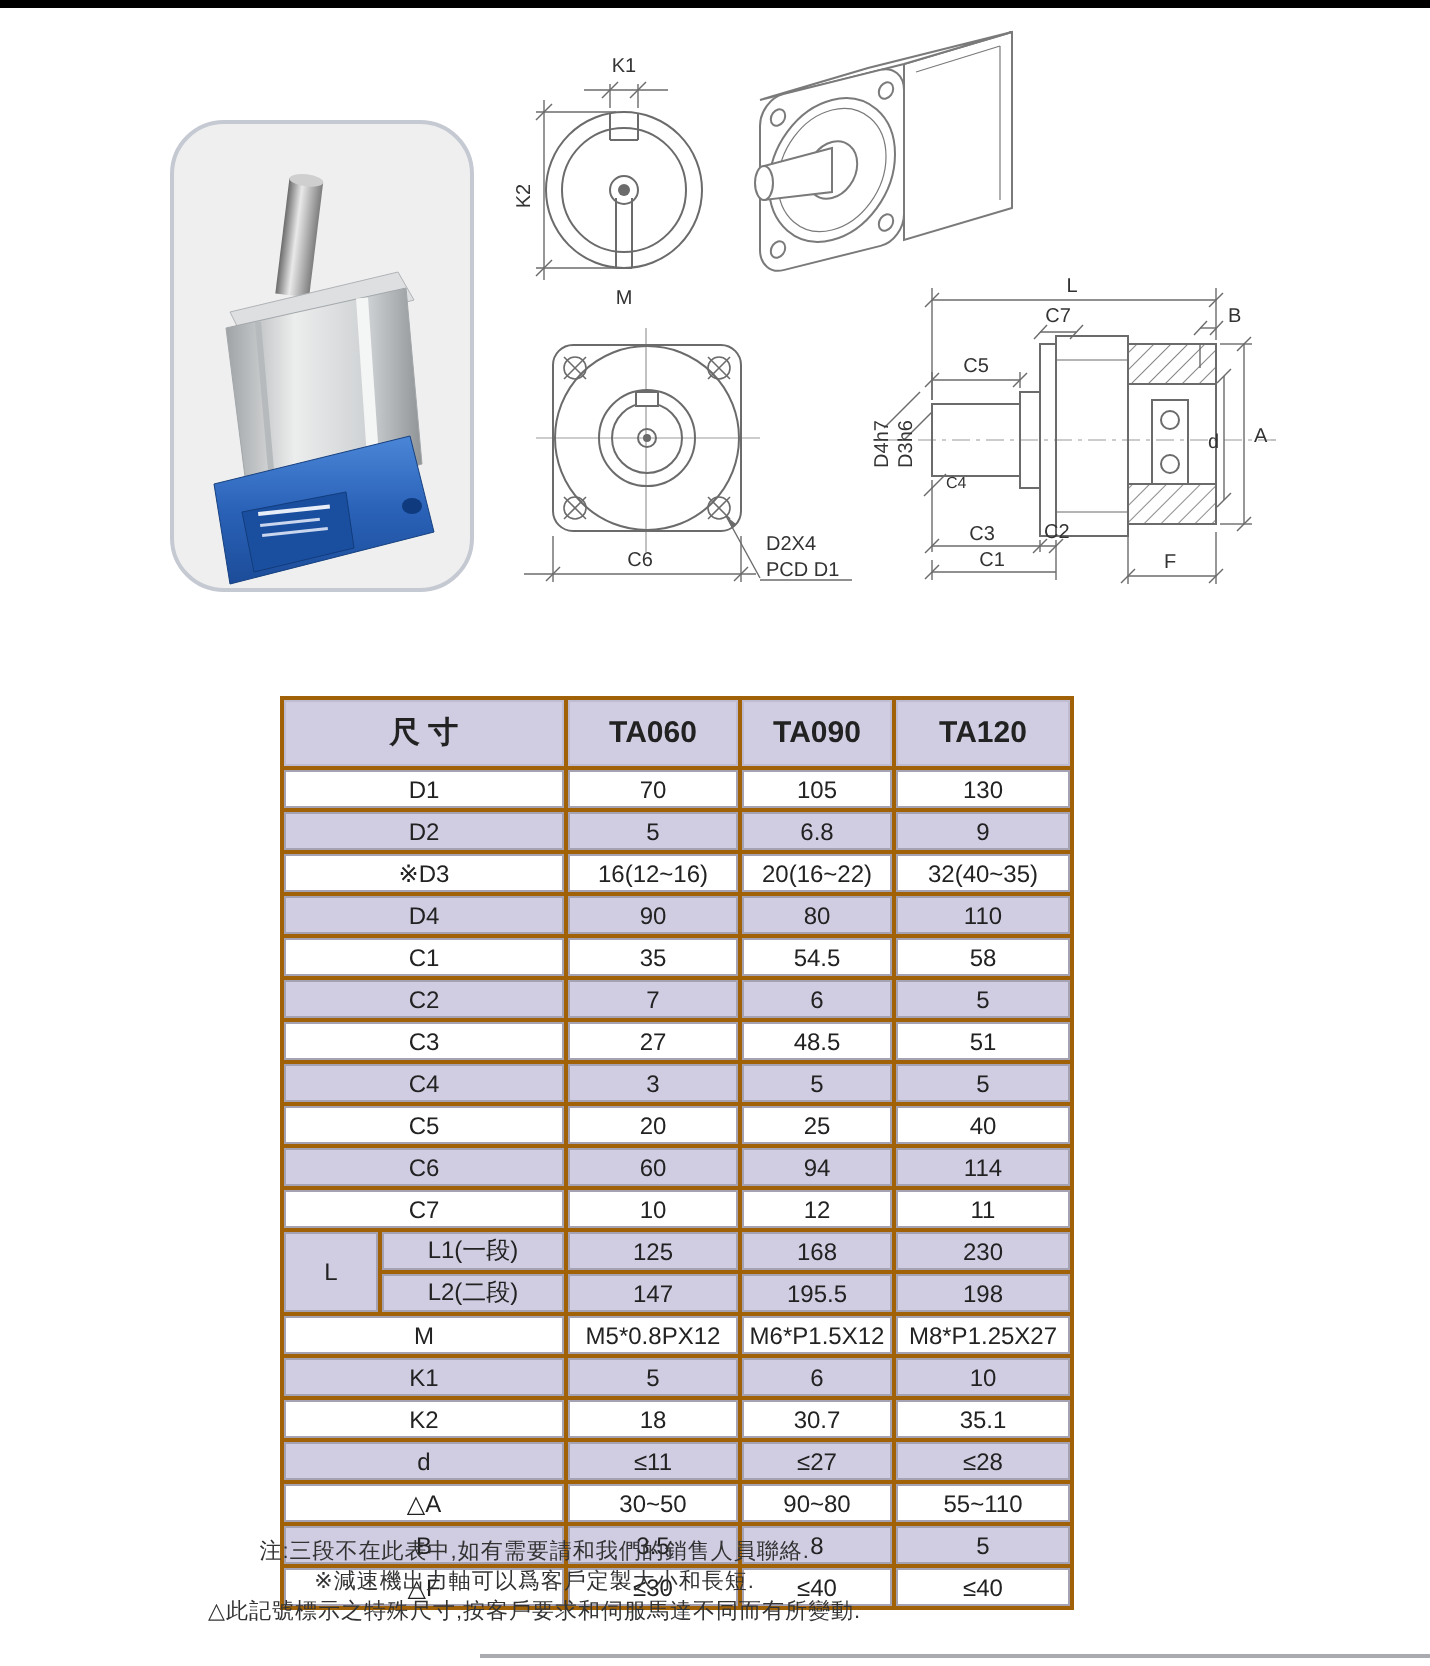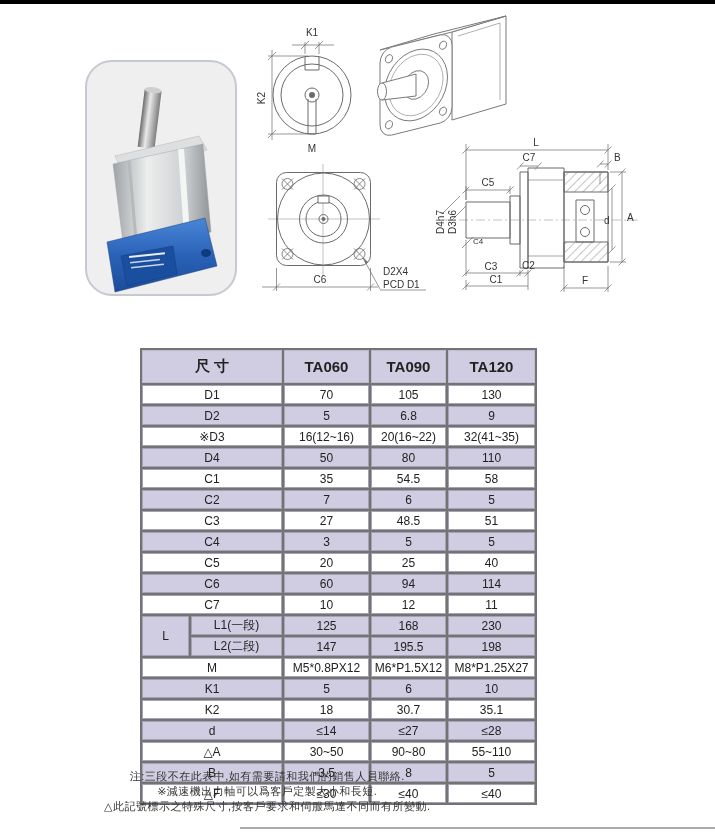--- a/index.html
+++ b/index.html
@@ -9,21 +9,21 @@
   #topbar{left:0;top:0;width:715px;height:4px;background:#000;}
   #bottomrule{left:240px;top:827px;width:475px;height:2px;background:#a9abb1;}
 
   
   svg text{font-family:"Liberation Sans","DejaVu Sans",sans-serif;fill:#333;font-size:10px;}
   svg .tiny{font-size:8px;}
   .draw line,.draw path,.draw rect,.draw circle,.draw ellipse,.draw polygon{vector-effect:non-scaling-stroke;}
 
   
   #dimtable{left:140px;top:348px;}
-  table.dims{border-collapse:separate;border-spacing:2px;background:#737373;}
+  table.dims{border-collapse:separate;border-spacing:2px;background:#a16207;}
   table.dims td,table.dims th{border:1px solid #a5a2b4;text-align:center;vertical-align:middle;
        font-size:12px;height:17px;padding:0 2px;background:#fff;white-space:nowrap;}
   table.dims th{height:31px;font-size:15px;font-weight:bold;background:#d0cde2;border:1px solid #bfbcd2;}
   table.dims tr.lav td{background:#d0cde2;}
   td.lbl{font-size:12px;}
   td.lcell{font-size:13px;}
 
   
   #notes{left:104px;top:769px;font-size:11px;line-height:15px;color:#333;letter-spacing:0.5px;text-align:center;}
 </style>
@@ -289,25 +289,25 @@
       <tr class="lav">
             <td colspan="2" class="lbl">D2</td>
             <td>5</td>
             <td>6.8</td>
             <td>9</td>
           </tr>
       <tr>
             <td colspan="2" class="lbl">※D3</td>
             <td>16(12~16)</td>
             <td>20(16~22)</td>
-            <td>32(41~35)</td>
+            <td>32(40~35)</td>
           </tr>
       <tr class="lav">
             <td colspan="2" class="lbl">D4</td>
-            <td>50</td>
+            <td>90</td>
             <td>80</td>
             <td>110</td>
           </tr>
       <tr>
             <td colspan="2" class="lbl">C1</td>
             <td>35</td>
             <td>54.5</td>
             <td>58</td>
           </tr>
       <tr class="lav">
@@ -372,21 +372,21 @@
             <td>10</td>
           </tr>
       <tr>
             <td colspan="2" class="lbl">K2</td>
             <td>18</td>
             <td>30.7</td>
             <td>35.1</td>
           </tr>
       <tr class="lav">
             <td colspan="2" class="lbl">d</td>
-            <td>≤14</td>
+            <td>≤11</td>
             <td>≤27</td>
             <td>≤28</td>
           </tr>
       <tr>
             <td colspan="2" class="lbl">△A</td>
             <td>30~50</td>
             <td>90~80</td>
             <td>55~110</td>
           </tr>
       <tr class="lav">

